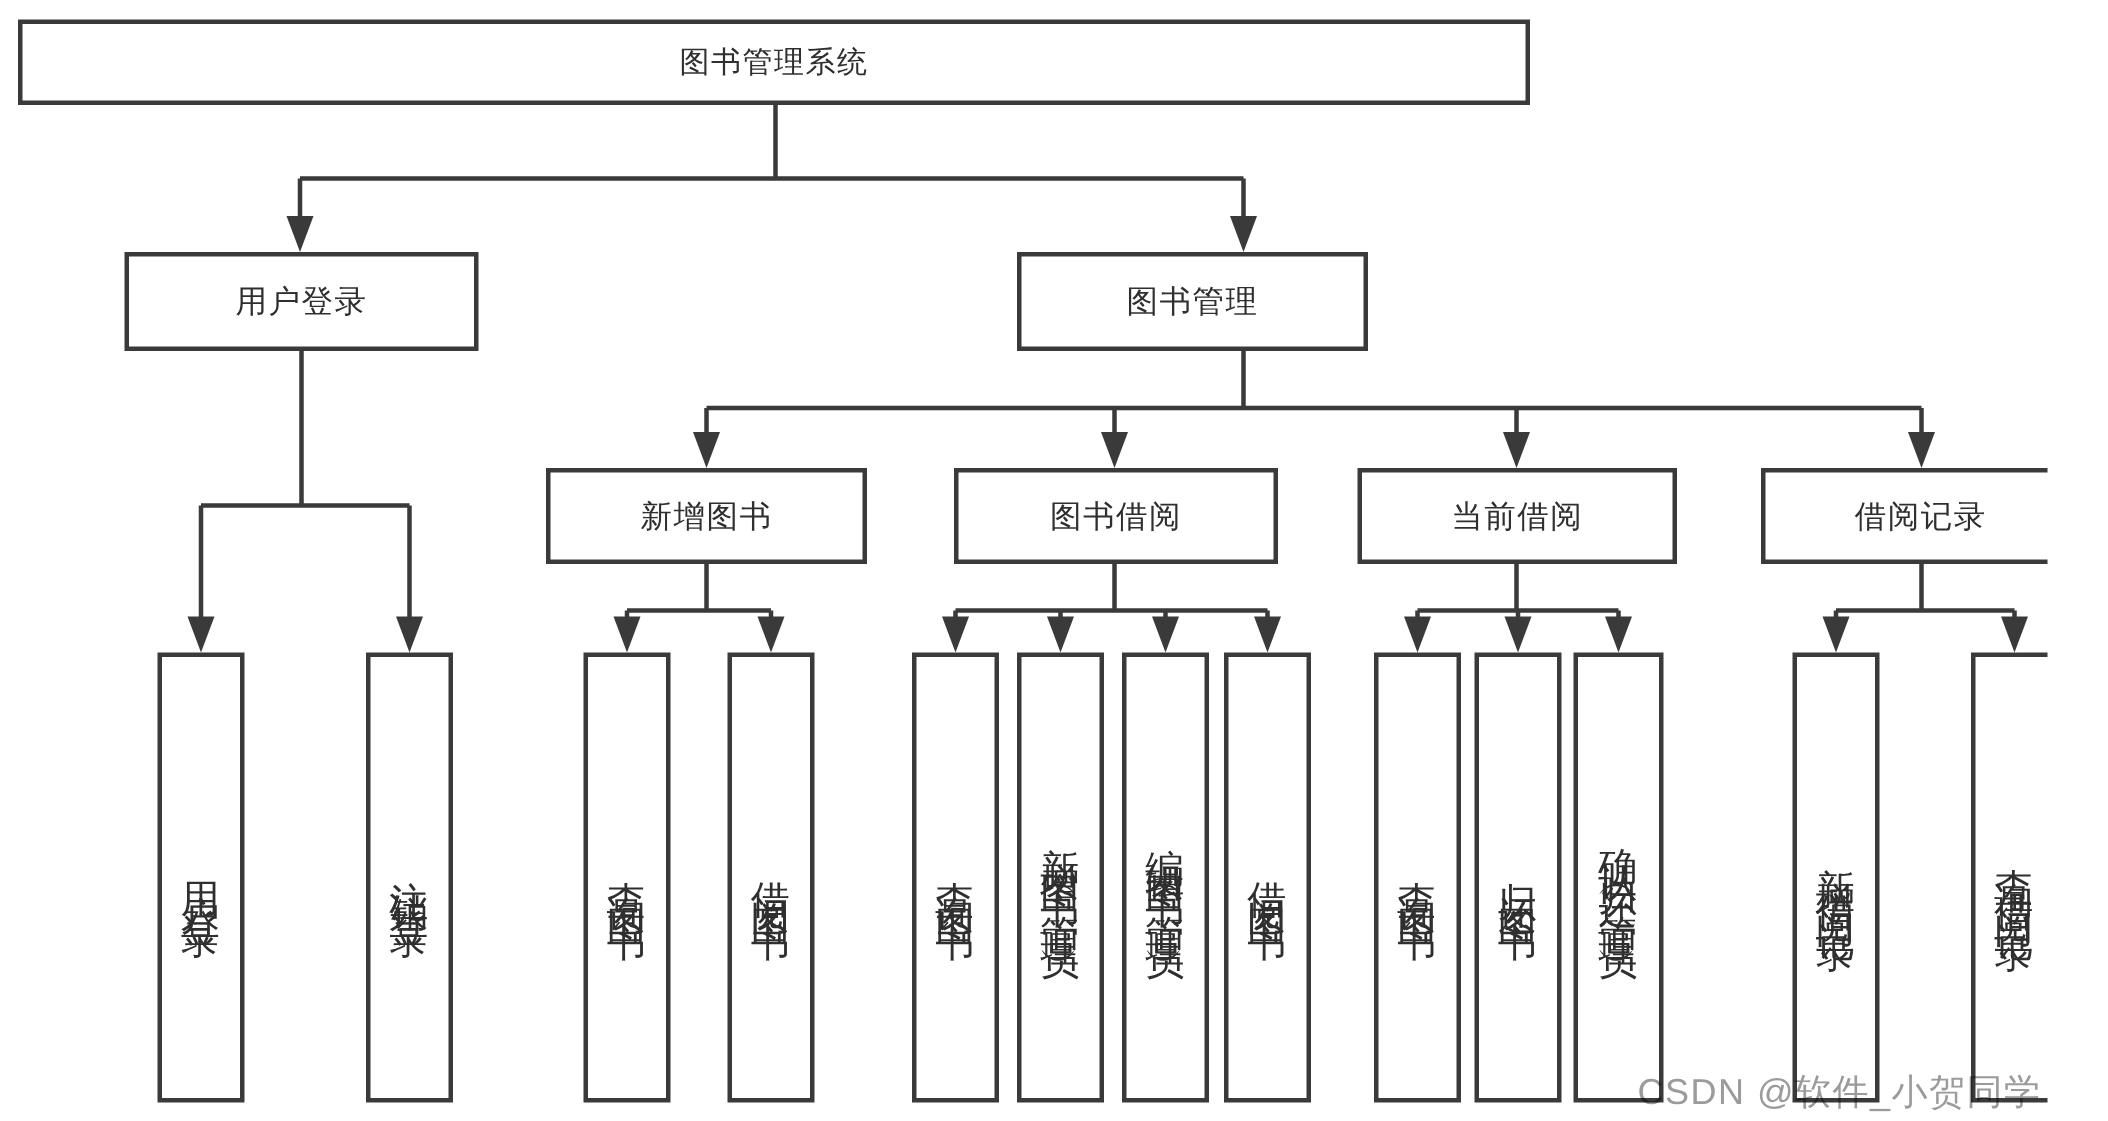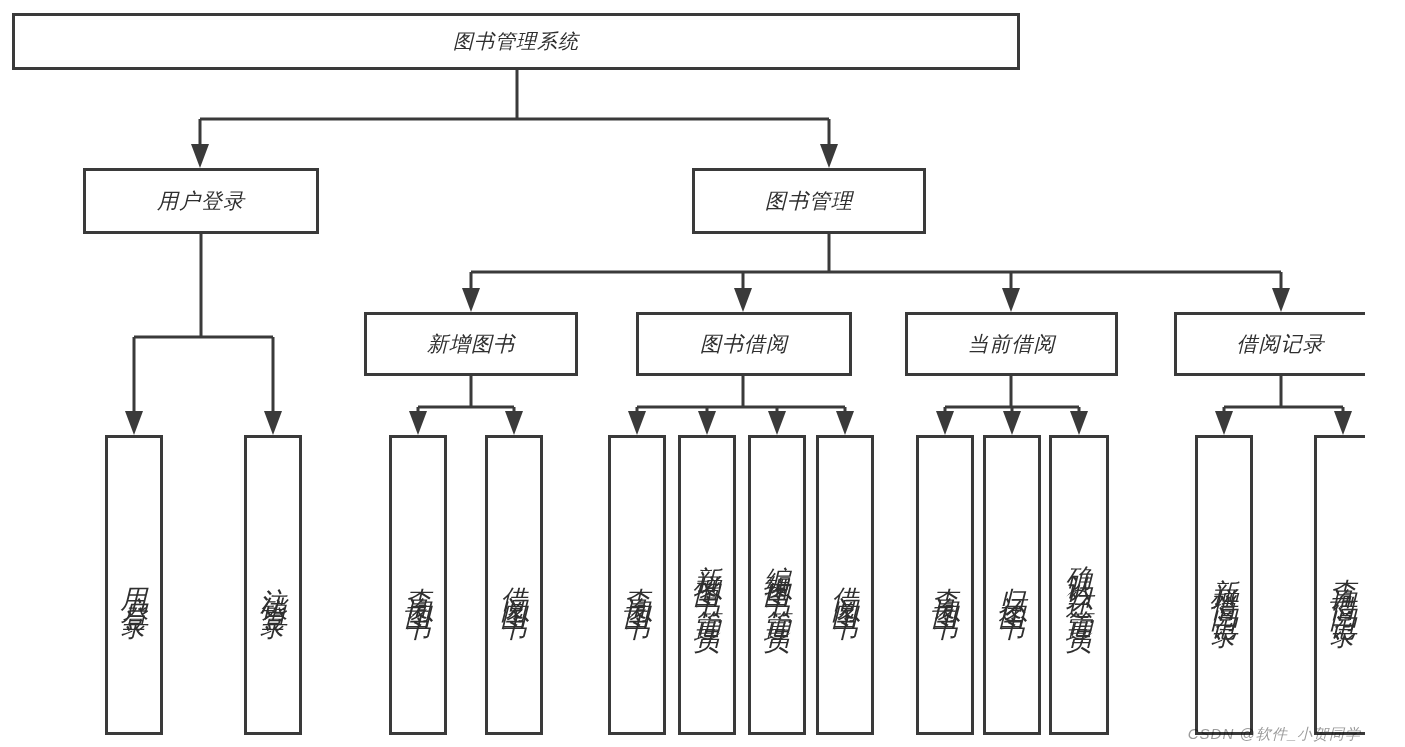--- a/index.html
+++ b/index.html
@@ -3,21 +3,21 @@
 <meta charset="utf-8">
 <style>
   :root{
     --line:#3a3a3a;
     --text:#2f2f2f;
     --watermark:#9b9b9b;
     --background:#ffffff;
   }
   html,body{margin:0;padding:0;background:var(--background);}
   body{font-family:"Liberation Sans","DejaVu Sans",sans-serif;color:var(--text);}
-  .canvas{position:relative;width:1365px;height:747px;background:var(--background);overflow:hidden;font-style:italic;}
+  .canvas{position:relative;width:1365px;height:747px;background:var(--background);overflow:hidden;}
   .wires{position:absolute;left:0;top:0;color:var(--line);}
   .box{
     position:absolute;
     box-sizing:border-box;
     border:3px solid var(--line);
     background:#fff;
     display:flex;
     align-items:center;
     justify-content:center;
     text-align:center;
@@ -30,21 +30,21 @@
     text-orientation:mixed;
     font-size:26px;
     letter-spacing:9px;
     line-height:1;
     white-space:nowrap;
   }
   .watermark{
     position:absolute;
     right:4px;
     bottom:3px;
-    font-size:15px;
+    font-size:24px;
     color:var(--watermark);
     letter-spacing:1px;
     mix-blend-mode:multiply;
     white-space:nowrap;
   }
 </style>
 </head>
 <body>
 
 <div class="canvas">
@@ -82,21 +82,21 @@
     </g>
   </svg>
 
   <div class="box h root" style="left:12px;top:13px;width:1008px;height:57px">
     <span>图书管理系统</span>
   </div>
 
   <div class="box h" style="left:83px;top:168px;width:236px;height:66px">
     <span>用户登录</span>
   </div>
-  <div class="box h" style="left:692px;top:168px;width:234px;height:66px">
+  <div class="box h" style="left:678px;top:168px;width:234px;height:66px">
     <span>图书管理</span>
   </div>
 
   <div class="box h" style="left:364px;top:312px;width:214px;height:64px">
     <span>新增图书</span>
   </div>
   <div class="box h" style="left:905px;top:312px;width:213px;height:64px">
     <span>当前借阅</span>
   </div>
   <div class="box h" style="left:636px;top:312px;width:216px;height:64px">

